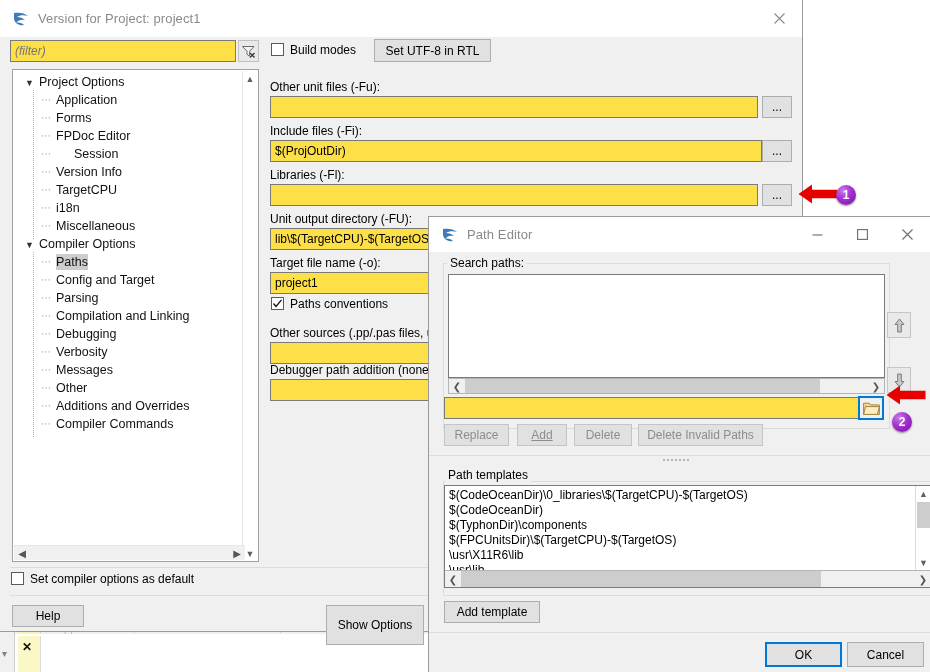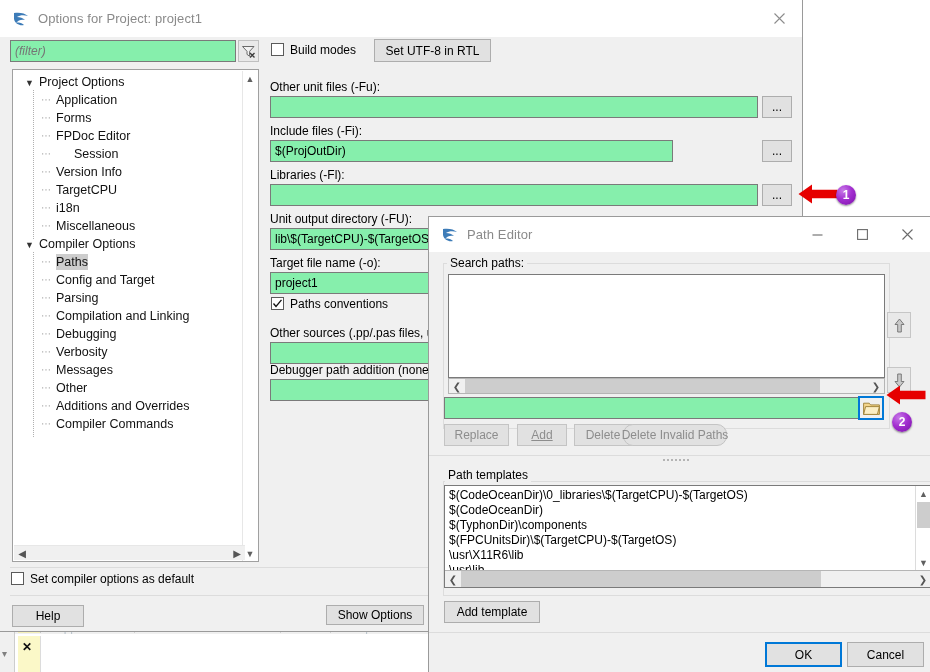--- a/index.html
+++ b/index.html
@@ -40,21 +40,21 @@
   .win-btns { margin-left:auto; display:flex; height:37px; }
   .win-btn {
     width:45px; height:37px; display:flex; align-items:center; justify-content:center;
     color:#6b6b6b;
   }
   .win-btn svg { display:block; }
 
   
   .lbl { position:absolute; font-size:12px; color:#000; white-space:nowrap; }
   .txt {
-    position:absolute; box-sizing:border-box; background:#86efac;
+    position:absolute; box-sizing:border-box; background:#fde047;
     border:1px solid #7a7a7a; font-size:12px; color:#000;
     padding:2px 4px; line-height:16px; font-family:"Liberation Sans", sans-serif;
   }
   .btn {
     position:absolute; box-sizing:border-box;
     background:#e1e1e1; border:1px solid #adadad;
     font-size:12px; color:#000; display:flex; align-items:center; justify-content:center;
     font-family:"Liberation Sans", sans-serif; white-space:nowrap;
   }
   .btn.dis { color:#8d8d8d; background:#e1e1e1; border-color:#c4c4c4;}
@@ -140,21 +140,21 @@
   <div class="bg-vline" style="left:918px; top:618px; height:54px;"></div>
 
   <div class="win" style="left:0; top:0; width:803px; height:632px; border-left:none; border-top:none;">
 
     <div class="win-title">
       <span class="win-icon">
         <svg viewBox="0 0 18 18" width="18" height="18">
           <path d="M2 3 C7 2 13 3 16 6 C12 5 8 5 5 7 C8 7 11 8 13 10 C10 9 6 10 4 13 C7 12 10 13 12 15 C8 16 3 14 2 9 Z" fill="#3d7cb8"></path>
         </svg>
       </span>
-      <span class="win-title-text">Options for Project: project1</span>
+      <span class="win-title-text">Version for Project: project1</span>
       <span class="win-btns">
         <span class="win-btn">
           <svg width="11" height="11" viewBox="0 0 11 11">
               <path d="M0.5 0.5 L10.5 10.5 M10.5 0.5 L0.5 10.5" stroke="#8c8c8c" stroke-width="1.1" fill="none"></path>
             </svg>
         </span>
       </span>
     </div>
 
     <input class="txt" style="left: 10px; top: 40px; width: 226px; height: 22px; color: rgb(109, 109, 109); font-style: italic;" placeholder="(filter)">
@@ -226,21 +226,21 @@
         <div class="track"></div>
         <div class="arw">▶</div>
       </div>
     </div>
 
     <div id="opt-fields">
         <div class="lbl" style="left: 270px; top: 80px;">Other unit files (-Fu):</div>
         <input class="txt" style="left: 270px; top: 96px; width: 488px; height: 22px;">
         <div class="btn" style="left: 762px; top: 96px; width: 30px; height: 22px;">...</div>
         <div class="lbl" style="left: 270px; top: 124px;">Include files (-Fi):</div>
-        <input class="txt" value="$(ProjOutDir)" style="left: 270px; top: 140px; width: 403px; height: 22px;">
+        <input class="txt" value="$(ProjOutDir)" style="left: 270px; top: 140px; width: 492px; height: 22px;">
         <div class="btn" style="left: 762px; top: 140px; width: 30px; height: 22px;">...</div>
         <div class="lbl" style="left: 270px; top: 168px;">Libraries (-Fl):</div>
         <input class="txt" style="left: 270px; top: 184px; width: 488px; height: 22px;">
         <div class="btn" style="left: 762px; top: 184px; width: 30px; height: 22px;">...</div>
         <div class="lbl" style="left: 270px; top: 212px;">Unit output directory (-FU):</div>
         <input class="txt" value="lib\$(TargetCPU)-$(TargetOS)" style="left: 270px; top: 228px; width: 488px; height: 22px;">
         <div class="btn" style="left: 762px; top: 228px; width: 30px; height: 22px;">...</div>
         <div class="lbl" style="left: 270px; top: 256px;">Target file name (-o):</div>
         <input class="txt" value="project1" style="left: 270px; top: 272px; width: 488px; height: 22px;">
         <div class="btn" style="left: 762px; top: 272px; width: 30px; height: 22px;">...</div>
@@ -262,21 +262,21 @@
     </div>
 
     <div class="sep" style="left:10px; top:567px; width:782px;"></div>
     <div class="chk" style="left:11px; top:572px;">
       <span class="box"></span>
       <span>Set compiler options as default</span>
     </div>
     <div class="sep" style="left:10px; top:595px; width:782px;"></div>
 
     <div class="btn" style="left:12px; top:605px; width:72px; height:22px;">Help</div>
-    <div class="btn" style="left:326px; top:605px; width:98px; height:20px;">Show Options</div>
+    <div class="btn" style="left:326px; top:605px; width:98px; height:40px;">Show Options</div>
   </div>
 
   <div class="win" style="left:428px; top:216px; width:502px; height:456px; border-right:none; border-bottom:none;">
 
     <div class="win-title" style="height:35px;">
       <span class="win-icon">
         <svg viewBox="0 0 18 18" width="18" height="18">
           <path d="M2 3 C7 2 13 3 16 6 C12 5 8 5 5 7 C8 7 11 8 13 10 C10 9 6 10 4 13 C7 12 10 13 12 15 C8 16 3 14 2 9 Z" fill="#3d7cb8"></path>
         </svg>
       </span>
@@ -327,21 +327,21 @@
     <div class="folder-btn" style="left:429px; top:179px; width:26px; height:24px;">
       <svg width="17" height="14" viewBox="0 0 17 14">
         <path d="M0.6 2.2 L6.2 2.2 L7.6 3.9 L16.4 3.9 L16.4 13.4 L0.6 13.4 Z" fill="#f4d58b" stroke="#9a7d32" stroke-width="0.9"></path>
         <path d="M2.6 5.6 L16.4 5.6 L14.4 13.4 L0.6 13.4 Z" fill="#fbeec4" stroke="#9a7d32" stroke-width="0.9"></path>
       </svg>
     </div>
 
     <div class="btn dis" style="left:15px; top:207px; width:65px; height:22px;">Replace</div>
     <div class="btn dis" style="left:88px; top:207px; width:50px; height:22px;text-decoration:underline;">Add</div>
     <div class="btn dis" style="left:145px; top:207px; width:58px; height:22px;">Delete</div>
-    <div class="btn dis" style="left:194px; top:207px; width:104px; height:22px;border-radius:10px;">Delete Invalid Paths</div>
+    <div class="btn dis" style="left:209px; top:207px; width:125px; height:22px;">Delete Invalid Paths</div>
 
     <div class="sep" style="left:0; top:238px; width:502px;"></div>
     <div class="grip" style="left:234px; top:242px;">
       <i></i>
         <i></i>
         <i></i>
         <i></i>
         <i></i>
         <i></i>
         <i></i>

